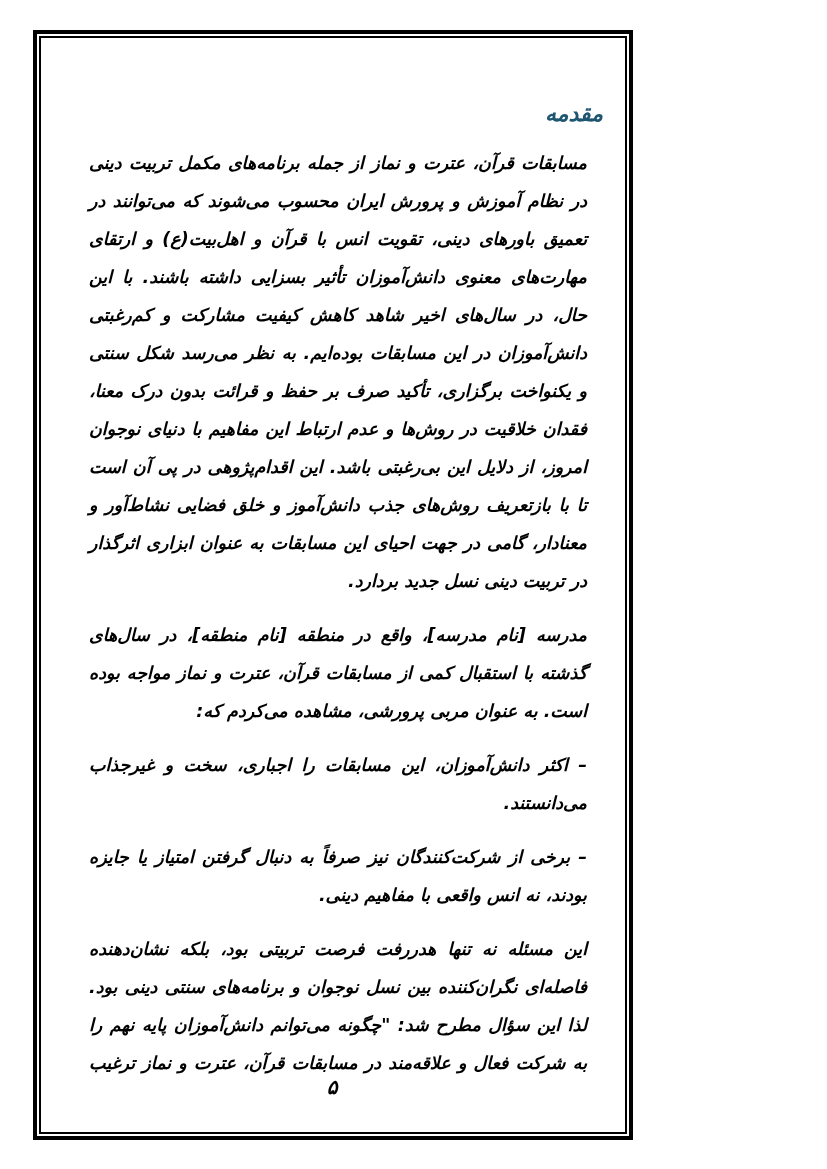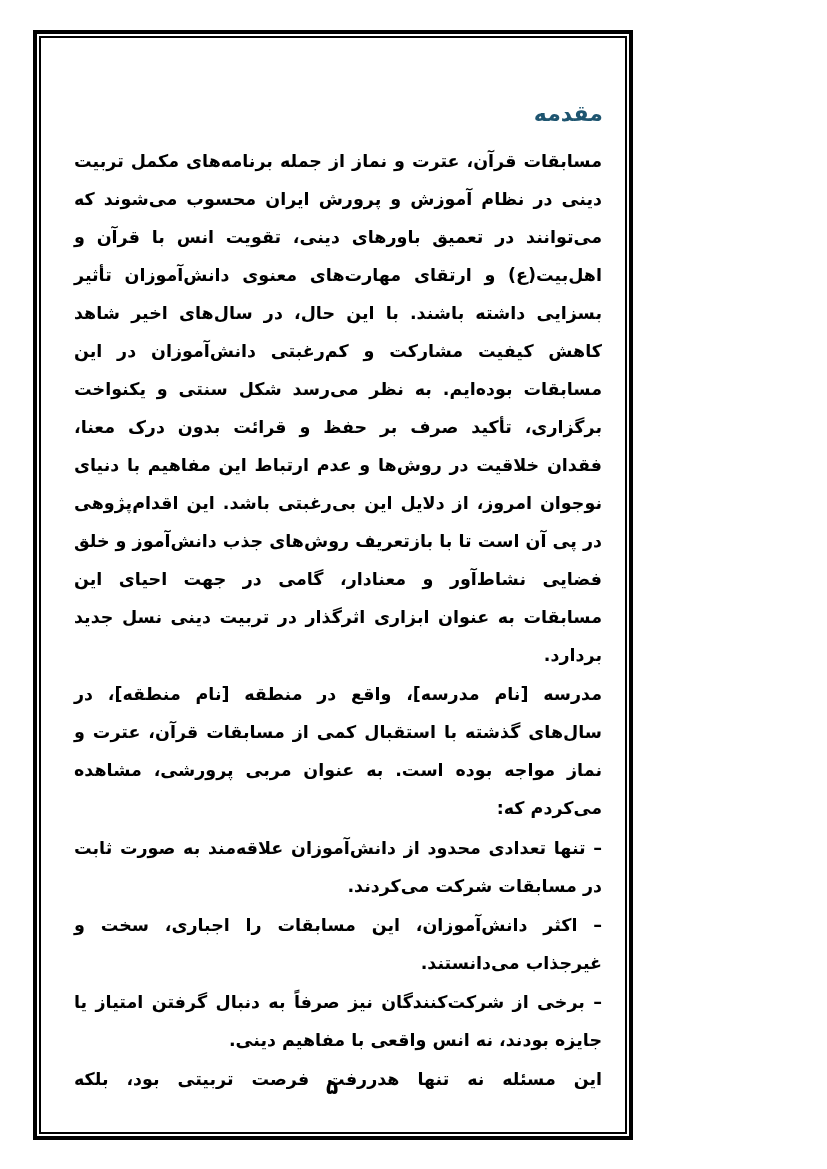--- a/index.html
+++ b/index.html
@@ -8,20 +8,21 @@
     background: #ffffff;
     font-family: "DejaVu Sans", sans-serif;
   }
   .page {
     position: relative;
     width: 664px;
     height: 1169px;
     background: #ffffff;
     overflow: hidden;
     color: #000000;
+    font-style: italic;
   }
   
   .frame-outer {
     position: absolute;
     left: 33px;
     top: 30px;
     right: 31px;
     bottom: 29px;
     border: 4px solid #000000;
   }
@@ -51,21 +52,21 @@
     text-align: right;
     margin: 30px 0 14px 0;
     line-height: 28px;
   }
   .heading.first { margin-top: 8px; }
   .para {
     font-size: 17.5px;
     font-weight: bold;
     line-height: 38px;
     text-align: justify;
-    margin: 1px;
+    margin: 16px;
   }
   .para.spaced { margin-bottom: 2px; }
   .page-number {
     position: absolute;
     left: 0;
     right: 0;
     bottom: 70px;
     text-align: center;
     font-size: 20px;
     font-weight: bold;
@@ -80,21 +81,20 @@
   <div class="frame-outer">
     <div class="frame-inner"></div>
   </div>
 
   <div class="content">
 
     <h2 class="heading first">مقدمه</h2>
     <p class="para">مسابقات قرآن، عترت و نماز از جمله برنامه‌های مکمل تربیت دینی در نظام آموزش و پرورش ایران محسوب می‌شوند که می‌توانند در تعمیق باورهای دینی، تقویت انس با قرآن و اهل‌بیت(ع) و ارتقای مهارت‌های معنوی دانش‌آموزان تأثیر بسزایی داشته باشند. با این حال، در سال‌های اخیر شاهد کاهش کیفیت مشارکت و کم‌رغبتی دانش‌آموزان در این مسابقات بوده‌ایم. به نظر می‌رسد شکل سنتی و یکنواخت برگزاری، تأکید صرف بر حفظ و قرائت بدون درک معنا، فقدان خلاقیت در روش‌ها و عدم ارتباط این مفاهیم با دنیای نوجوان امروز، از دلایل این بی‌رغبتی باشد. این اقدام‌پژوهی در پی آن است تا با بازتعریف روش‌های جذب دانش‌آموز و خلق فضایی نشاط‌آور و معنادار، گامی در جهت احیای این مسابقات به عنوان ابزاری اثرگذار در تربیت دینی نسل جدید بردارد.</p>
 
     <p class="para spaced">مدرسه [نام مدرسه]، واقع در منطقه [نام منطقه]، در سال‌های گذشته با استقبال کمی از مسابقات قرآن، عترت و نماز مواجه بوده است. به عنوان مربی پرورشی، مشاهده می‌کردم که:</p>
-    <p class="para">– تنها تعدادی محدود از دانش‌آموزان علاقه‌مند به صورت ثابت در مسابقات شرکت می‌کردند.</p>
     <p class="para">– اکثر دانش‌آموزان، این مسابقات را اجباری، سخت و غیرجذاب می‌دانستند.</p>
     <p class="para">– برخی از شرکت‌کنندگان نیز صرفاً به دنبال گرفتن امتیاز یا جایزه بودند، نه انس واقعی با مفاهیم دینی.</p>
     <p class="para">این مسئله نه تنها هدررفت فرصت تربیتی بود، بلکه نشان‌دهنده فاصله‌ای نگران‌کننده بین نسل نوجوان و برنامه‌های سنتی دینی بود. لذا این سؤال مطرح شد: "چگونه می‌توانم دانش‌آموزان پایه نهم را به شرکت فعال و علاقه‌مند در مسابقات قرآن، عترت و نماز ترغیب کنم؟"</p>
 
   </div>
 
   <div class="page-number">۵</div>
 
 </div>
 

